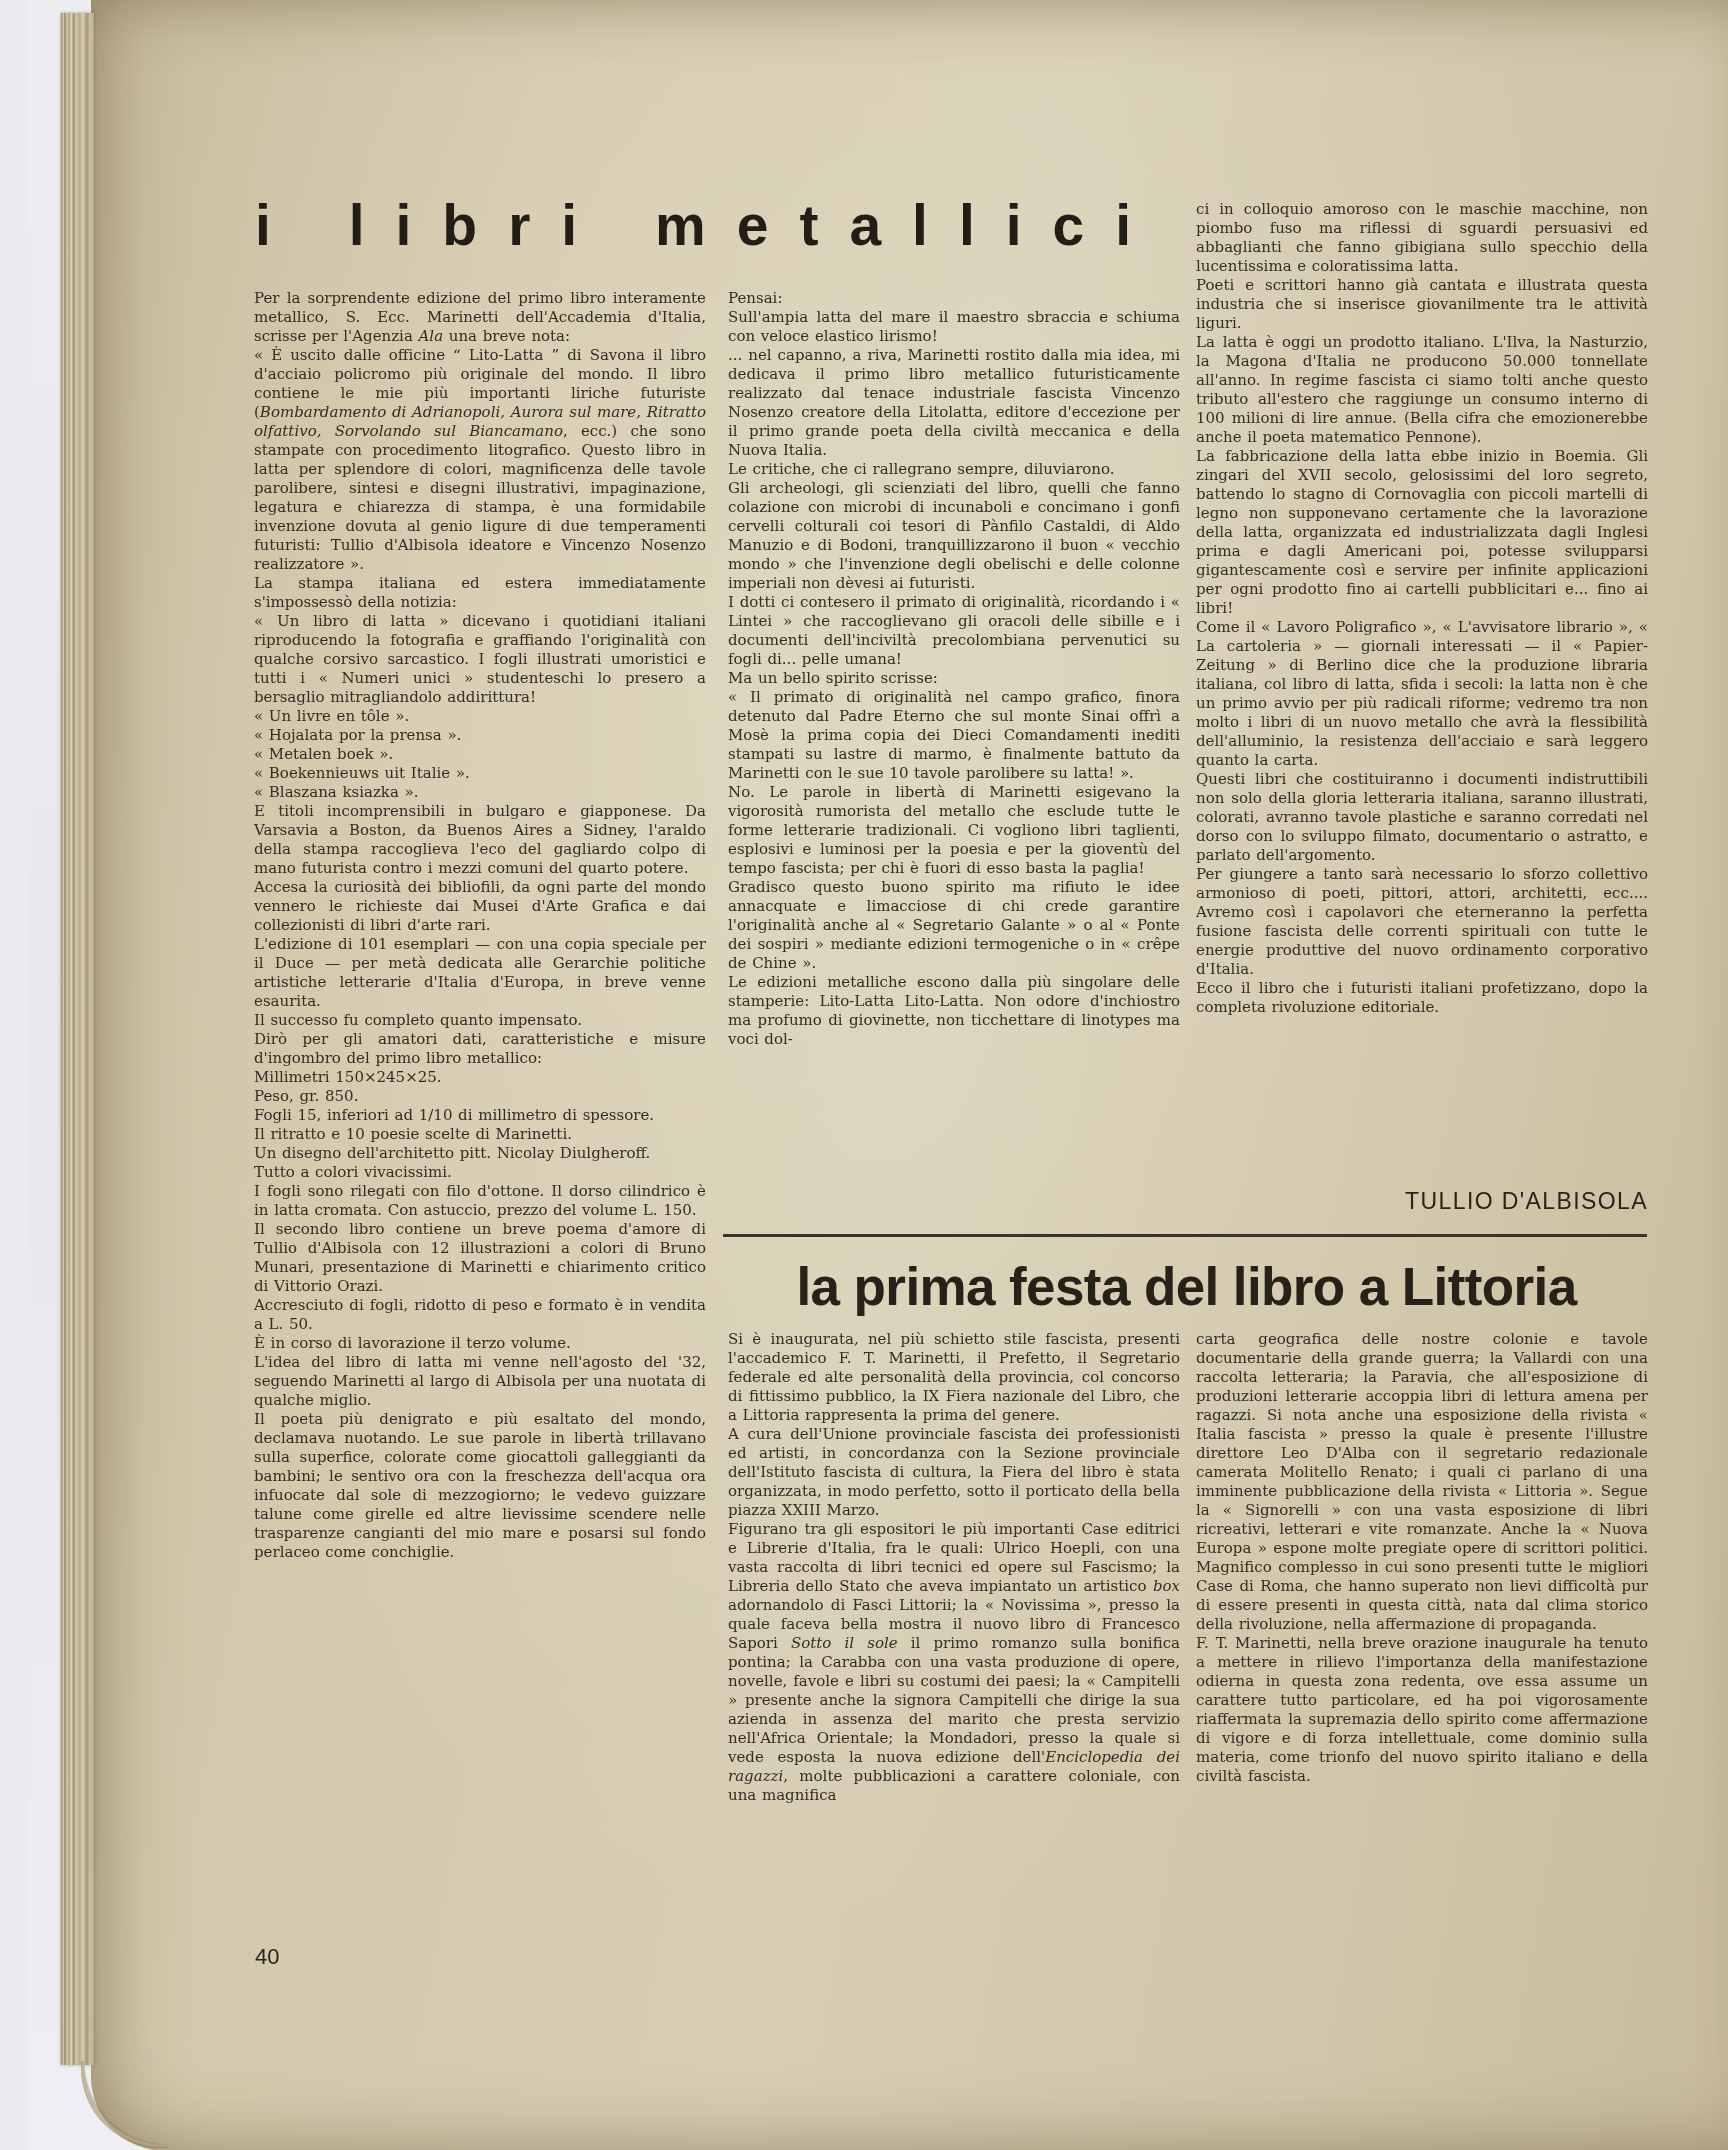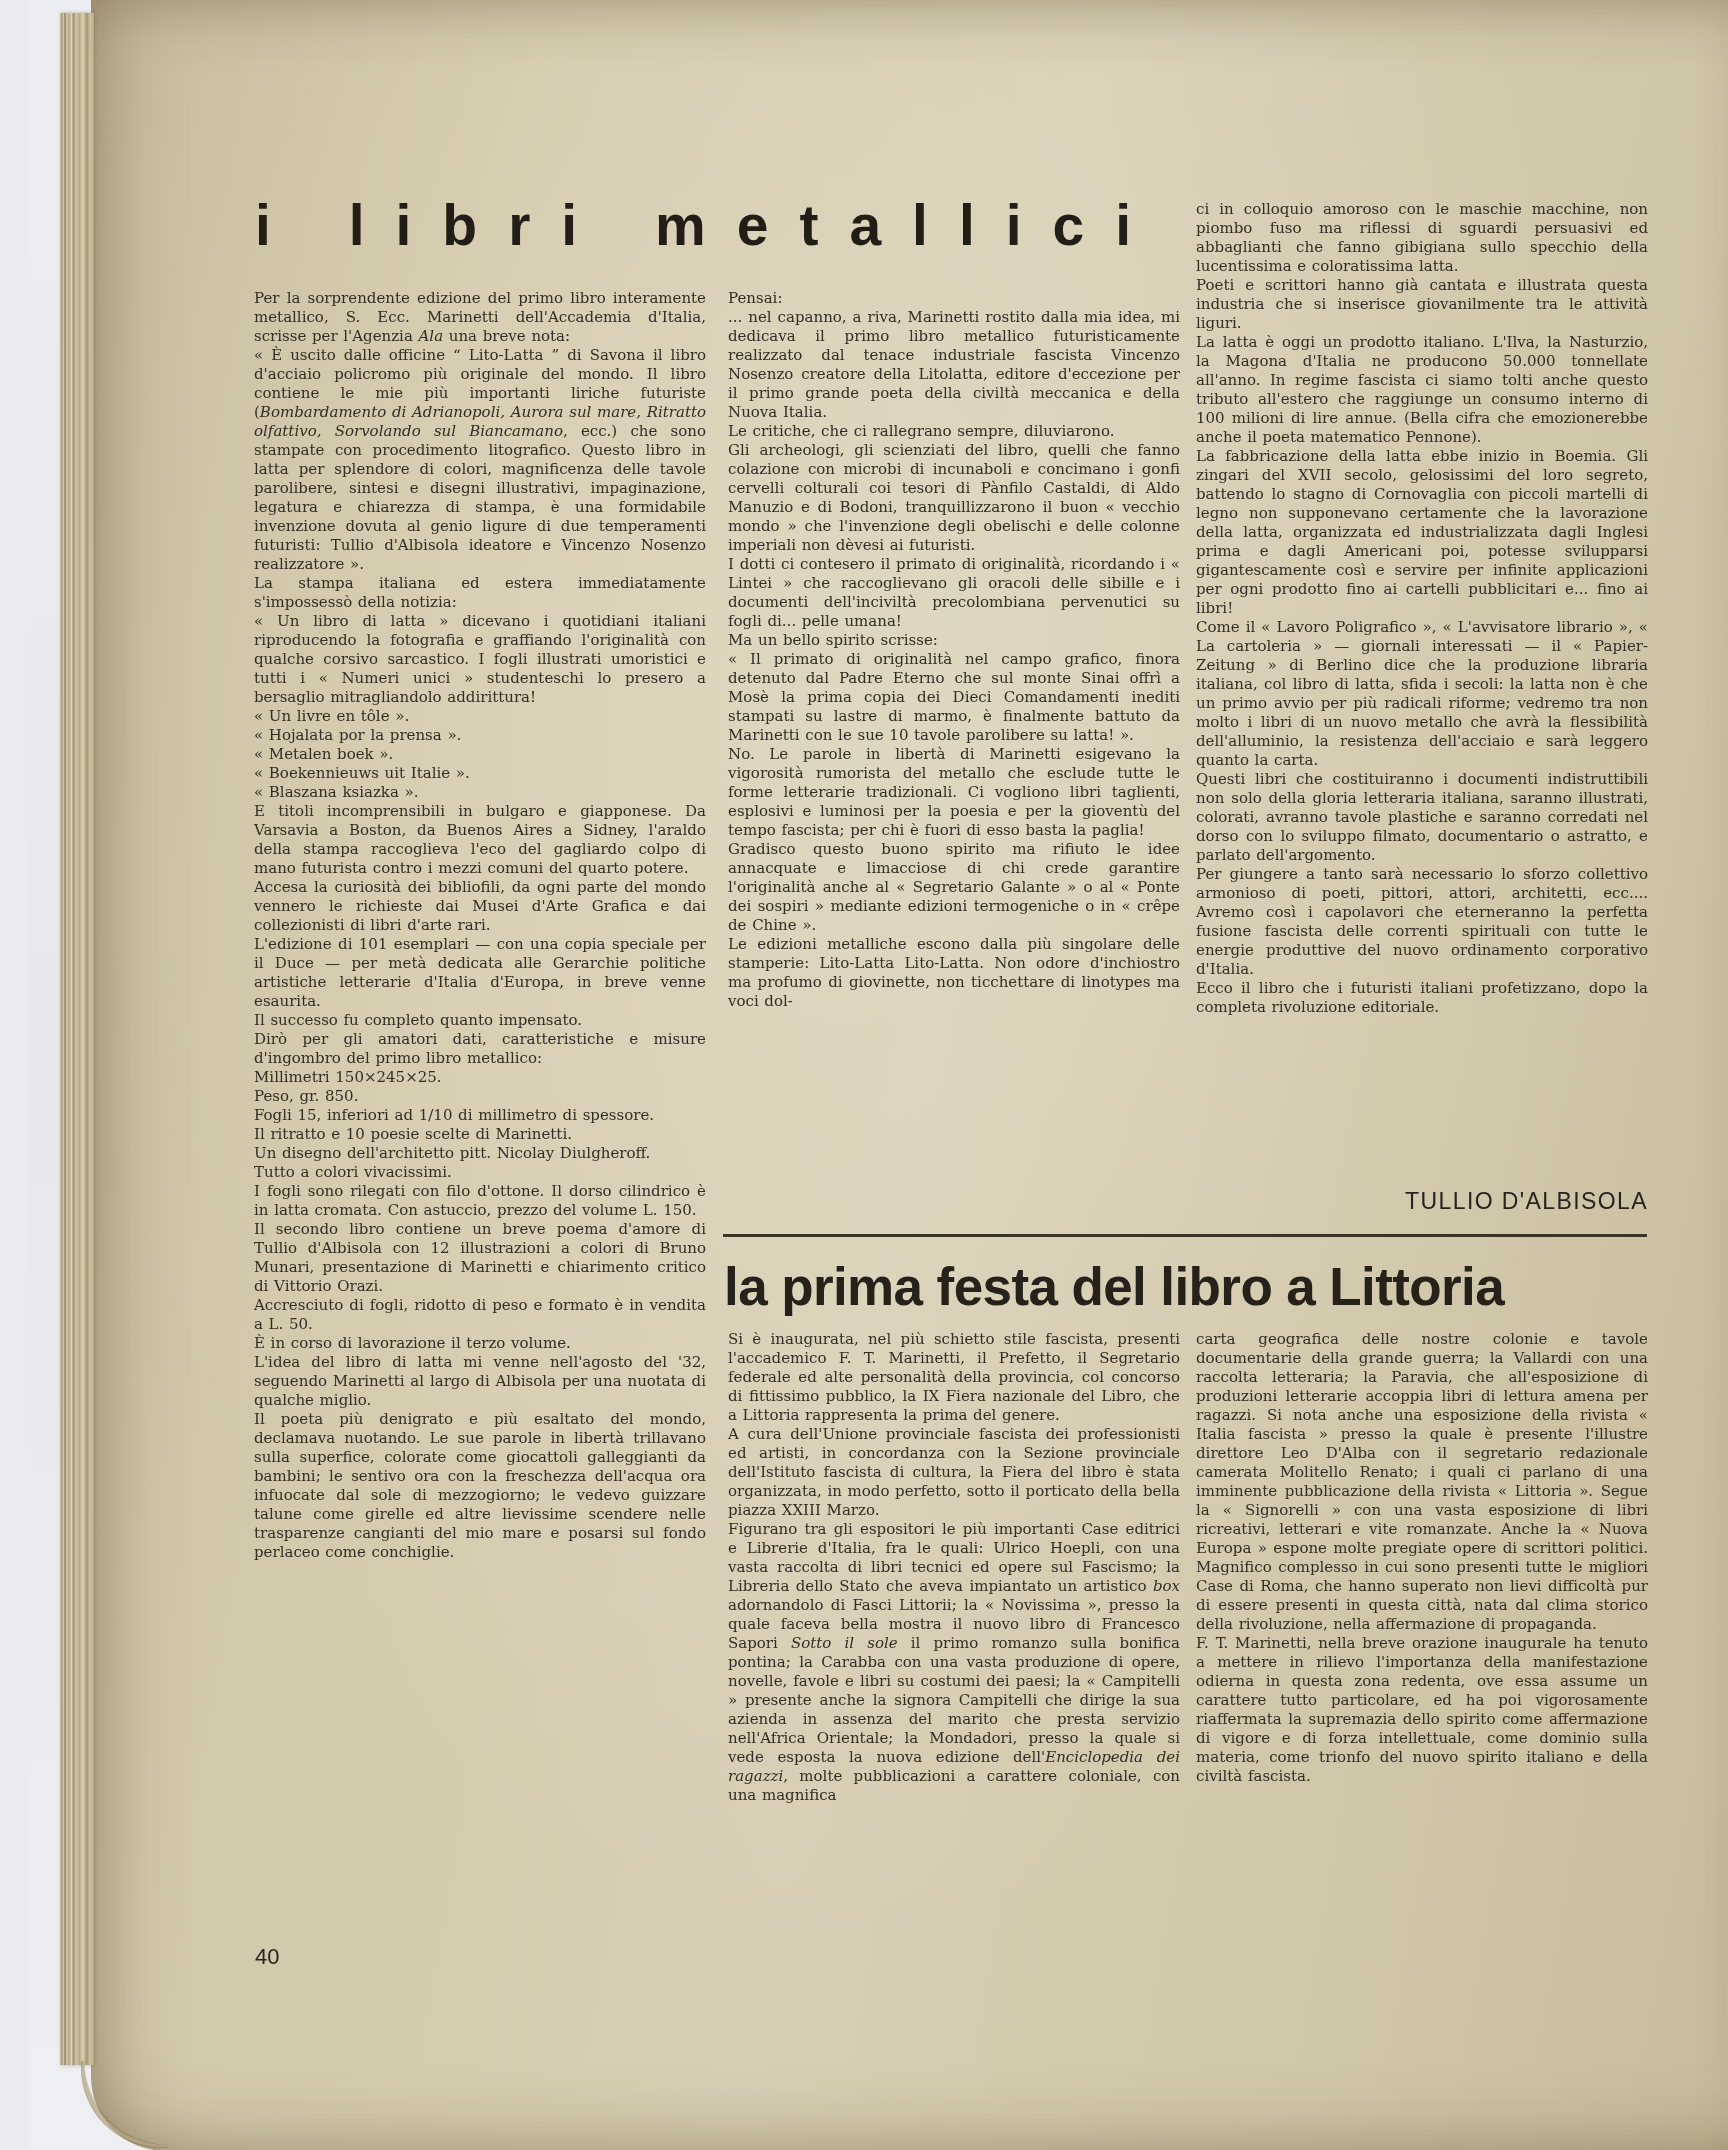--- a/index.html
+++ b/index.html
@@ -91,20 +91,21 @@
     left: 696px; top: 1253px;
     width: 925px;
     margin: 0;
     font-family: "Liberation Sans", "DejaVu Sans", sans-serif;
     font-weight: 700;
     font-size: 53px;
     line-height: 68px;
     letter-spacing: -0.6px;
     white-space: nowrap;
     color: #262119;
+    text-align: center;
   }
   .a2c1 { left: 700px; top: 1330px; }
   .a2c2 { left: 1168px; top: 1330px; }
   .page-number {
     position: absolute;
     left: 227px; top: 1944px;
     margin: 0;
     font-family: "Liberation Sans", "DejaVu Sans", sans-serif;
     font-weight: 400;
     font-size: 22px;
@@ -154,20 +155,21 @@
       <p>Tutto a colori vivacissimi.</p>
       <p>I fogli sono rilegati con filo d'ottone. Il dorso cilindrico è in latta cromata. Con astuccio, prezzo del volume L. 150.</p>
       <p>Il secondo libro contiene un breve poema d'amore di Tullio d'Albisola con 12 illustrazioni a colori di Bruno Munari, presentazione di Marinetti e chiarimento critico di Vittorio Orazi.</p>
       <p>Accresciuto di fogli, ridotto di peso e formato è in vendita a L. 50.</p>
       <p>È in corso di lavorazione il terzo volume.</p>
       <p>L'idea del libro di latta mi venne nell'agosto del '32, seguendo Marinetti al largo di Albisola per una nuotata di qualche miglio.</p>
       <p>Il poeta più denigrato e più esaltato del mondo, declamava nuotando. Le sue parole in libertà trillavano sulla superfice, colorate come giocattoli galleggianti da bambini; le sentivo ora con la freschezza dell'acqua ora infuocate dal sole di mezzogiorno; le vedevo guizzare talune come girelle ed altre lievissime scendere nelle trasparenze cangianti del mio mare e posarsi sul fondo perlaceo come conchiglie.</p>
     </div>
   <div class="col a1c2">
       <p>Pensai:</p>
+      <p>Sull'ampia latta del mare il maestro sbraccia e schiuma con veloce elastico lirismo!</p>
       <p>... nel capanno, a riva, Marinetti rostito dalla mia idea, mi dedicava il primo libro metallico futuristicamente realizzato dal tenace industriale fascista Vincenzo Nosenzo creatore della Litolatta, editore d'eccezione per il primo grande poeta della civiltà meccanica e della Nuova Italia.</p>
       <p>Le critiche, che ci rallegrano sempre, diluviarono.</p>
       <p>Gli archeologi, gli scienziati del libro, quelli che fanno colazione con microbi di incunaboli e concimano i gonfi cervelli colturali coi tesori di Pànfilo Castaldi, di Aldo Manuzio e di Bodoni, tranquillizzarono il buon « vecchio mondo » che l'invenzione degli obelischi e delle colonne imperiali non dèvesi ai futuristi.</p>
       <p>I dotti ci contesero il primato di originalità, ricordando i « Lintei » che raccoglievano gli oracoli delle sibille e i documenti dell'inciviltà precolombiana pervenutici su fogli di... pelle umana!</p>
       <p>Ma un bello spirito scrisse:</p>
       <p>« Il primato di originalità nel campo grafico, finora detenuto dal Padre Eterno che sul monte Sinai offrì a Mosè la prima copia dei Dieci Comandamenti inediti stampati su lastre di marmo, è finalmente battuto da Marinetti con le sue 10 tavole parolibere su latta! ».</p>
       <p>No. Le parole in libertà di Marinetti esigevano la vigorosità rumorista del metallo che esclude tutte le forme letterarie tradizionali. Ci vogliono libri taglienti, esplosivi e luminosi per la poesia e per la gioventù del tempo fascista; per chi è fuori di esso basta la paglia!</p>
       <p>Gradisco questo buono spirito ma rifiuto le idee annacquate e limacciose di chi crede garantire l'originalità anche al « Segretario Galante » o al « Ponte dei sospiri » mediante edizioni termogeniche o in « crêpe de Chine ».</p>
       <p>Le edizioni metalliche escono dalla più singolare delle stamperie: Lito-Latta Lito-Latta. Non odore d'inchiostro ma profumo di giovinette, non ticchettare di linotypes ma voci dol-</p>
     </div>

